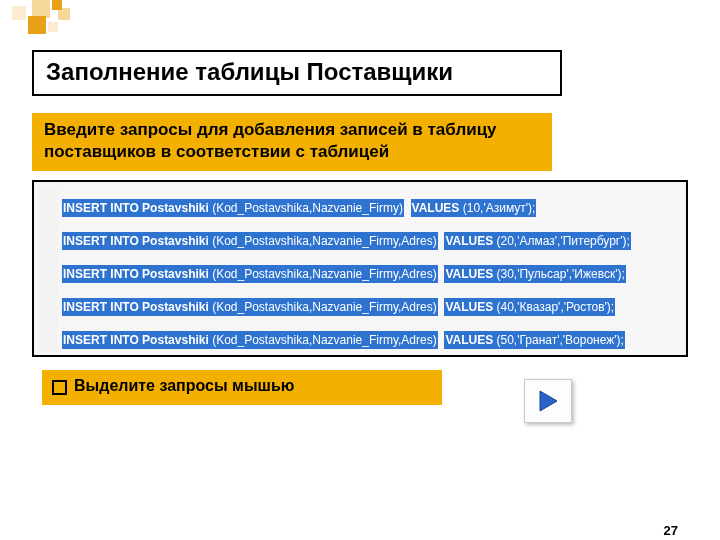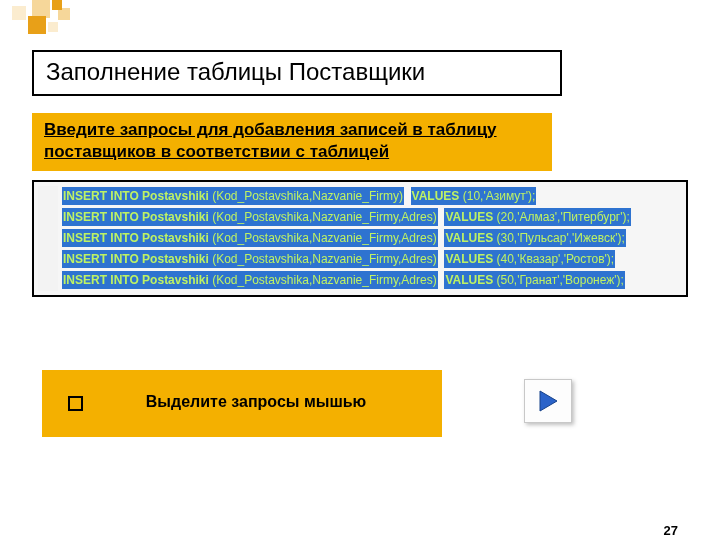--- a/index.html
+++ b/index.html
@@ -34,34 +34,33 @@
     position: absolute;
     top: 50px;
     left: 32px;
     width: 530px;
     border: 2px solid #000;
     padding: 6px 12px 8px 12px;
   }
   .title-box h1 {
     margin: 0;
     font-size: 24px;
-    font-weight: normal;
+    font-weight: bold;
   }
 
   .intro-box {
     position: absolute;
     top: 113px;
     left: 32px;
     width: 520px;
     background: #f4b000;
     padding: 6px 12px 8px 12px;
     font-size: 17px;
     font-weight: bold;
     line-height: 1.28;
-    text-decoration: underline;
   }
 
   .sql-panel {
     position: absolute;
     top: 180px;
     left: 32px;
     width: 656px;
     border: 2px solid #000;
     background: #f6f6f6;
     padding: 4px 4px 4px 4px;
@@ -75,21 +74,22 @@
   .sql-lines {
     margin-left: 24px;
   }
   .sql-line {
     font-family: Verdana, Geneva, sans-serif;
     font-size: 12px;
     height: 21px;
     line-height: 21px;
     white-space: nowrap;
     overflow: hidden;
-    color: #bef264;
+    color: #ffffff;
+    margin-top: 12px;
   }
   .sql-line .hl {
     background: #2e73d0;
     display: inline;
     padding: 2px 1px;
   }
   .sql-line b { font-weight: bold; }
 
   .steps-box {
     position: absolute;
@@ -103,22 +103,21 @@
     line-height: 1.3;
   }
   .steps-box ul {
     list-style: none;
     margin: 0;
     padding: 0;
   }
   .steps-box li {
     position: relative;
     padding-left: 28px;
-    margin: 16px;
-    text-align: center;
+    margin: 0;
   }
   .steps-box li::before {
     content: '';
     position: absolute;
     left: 6px;
     top: 4px;
     width: 11px;
     height: 11px;
     border: 2px solid #000;
   }

